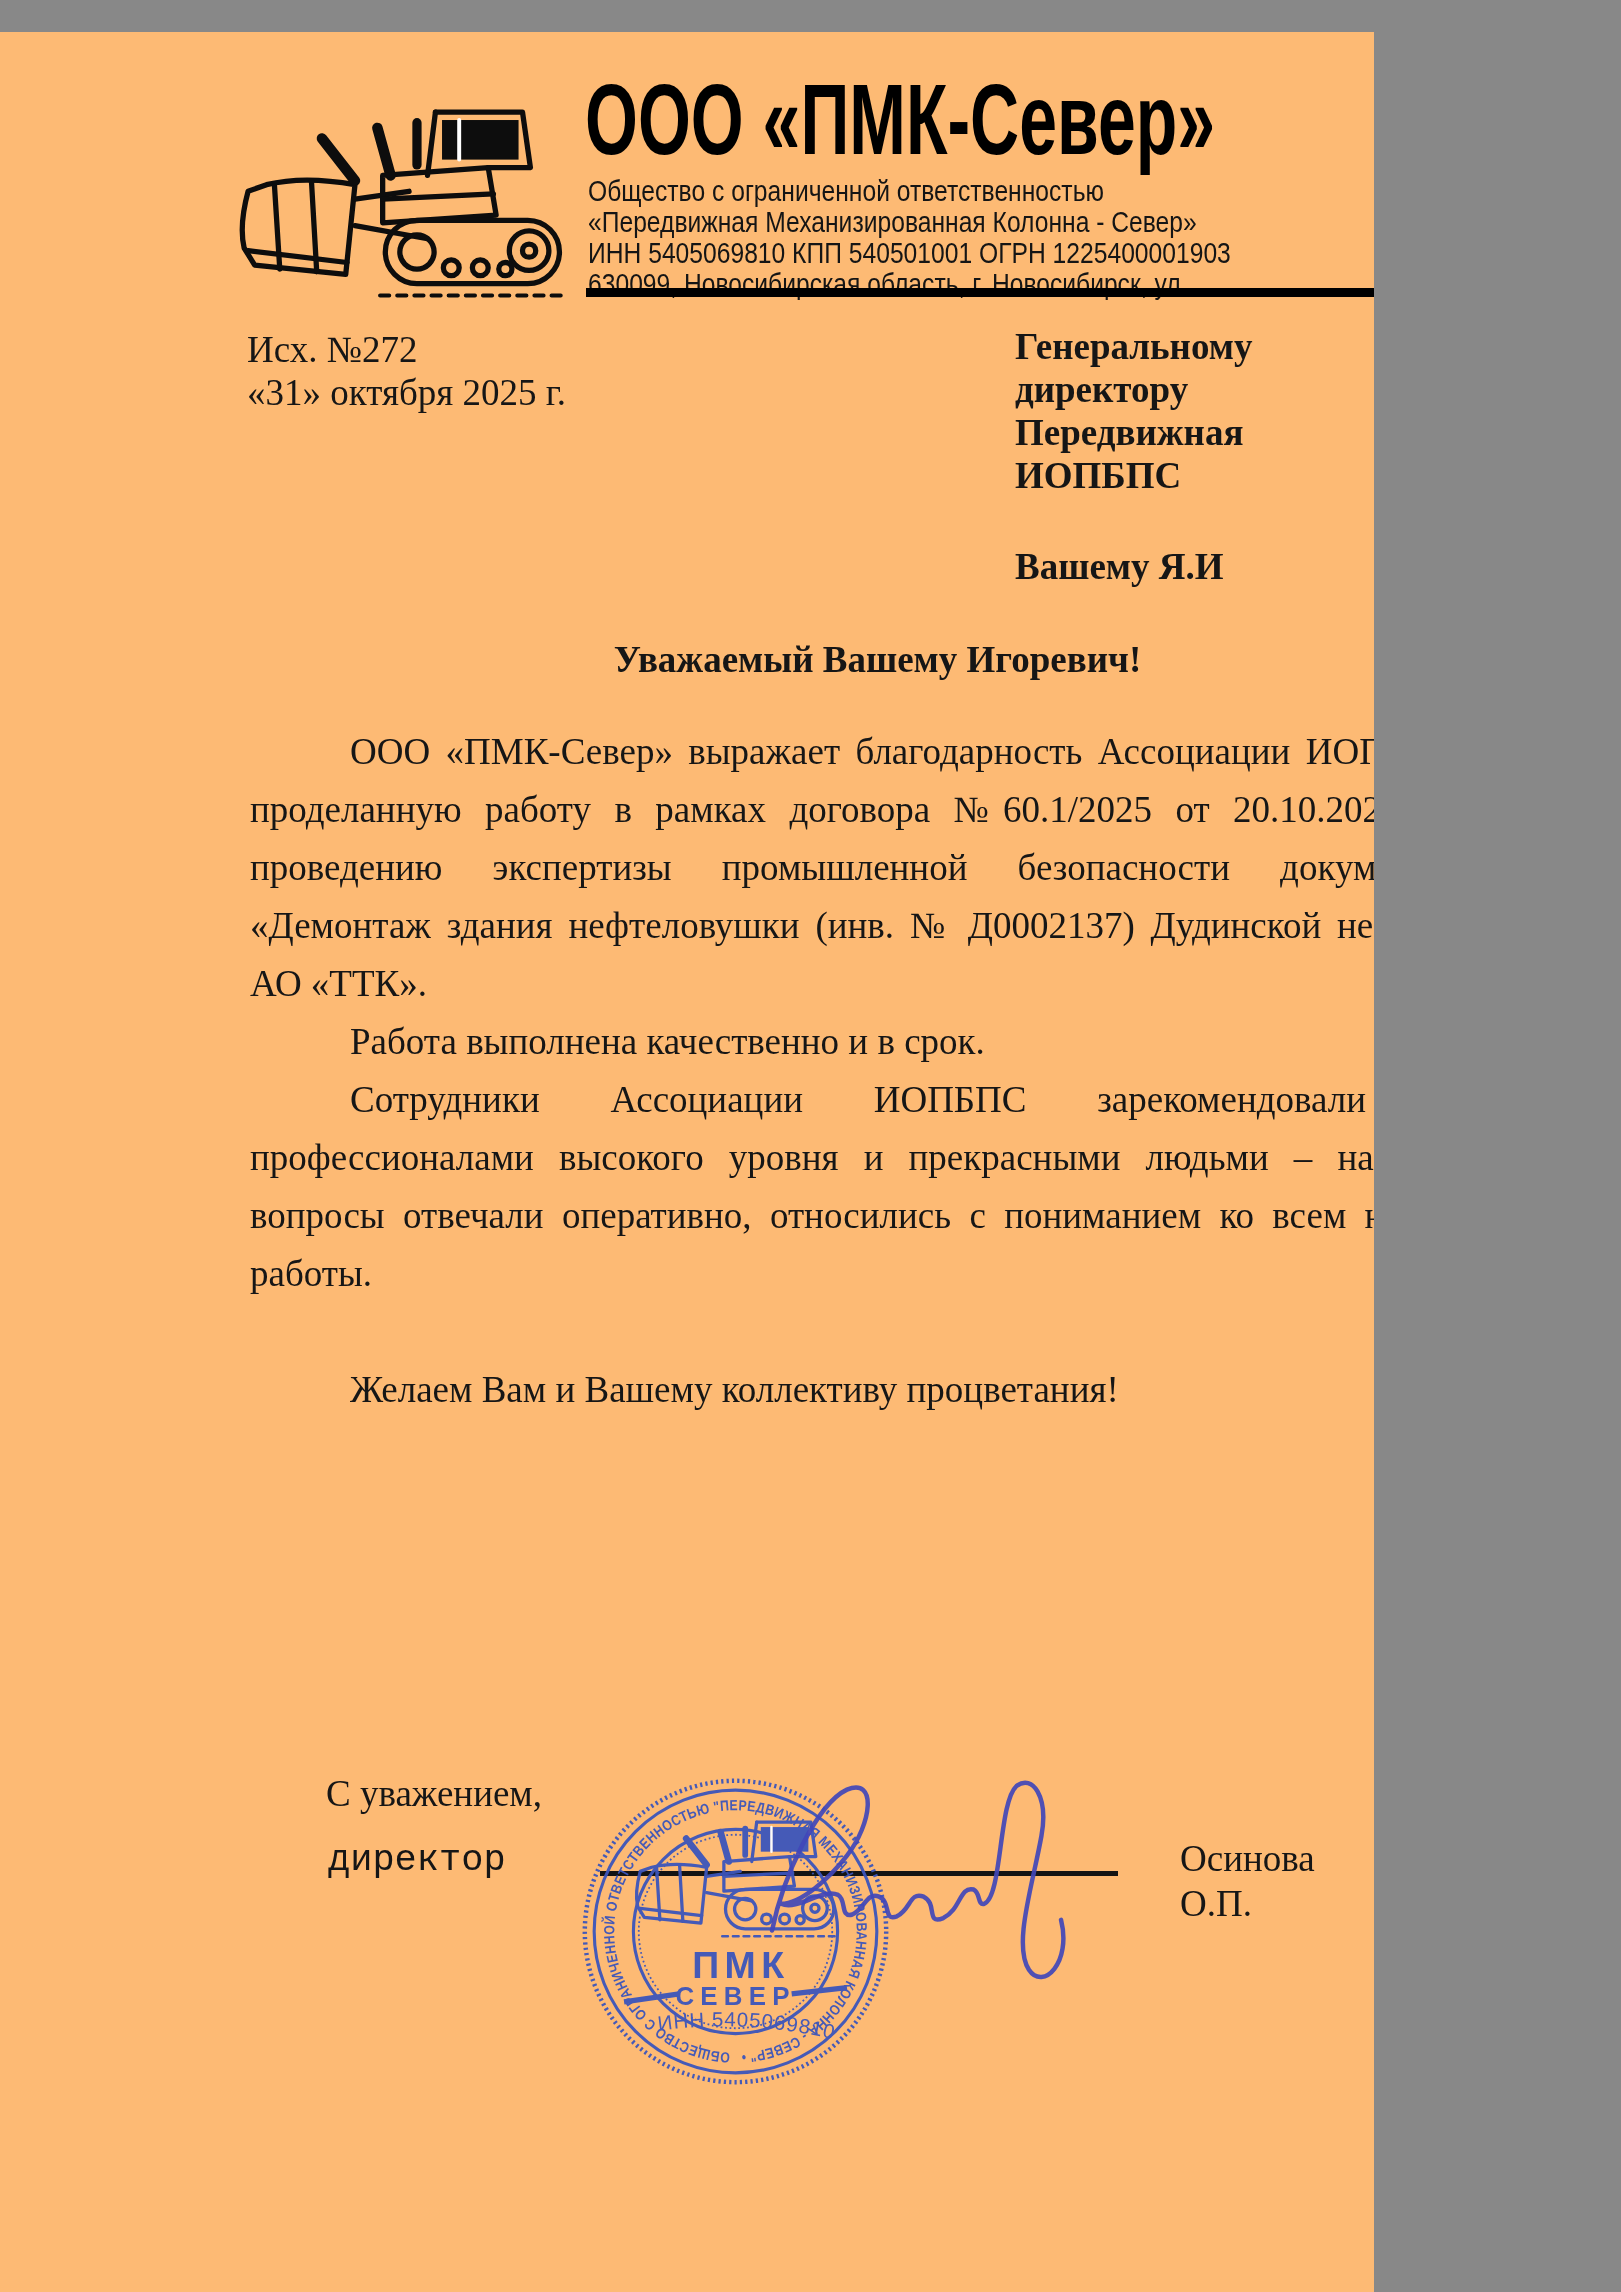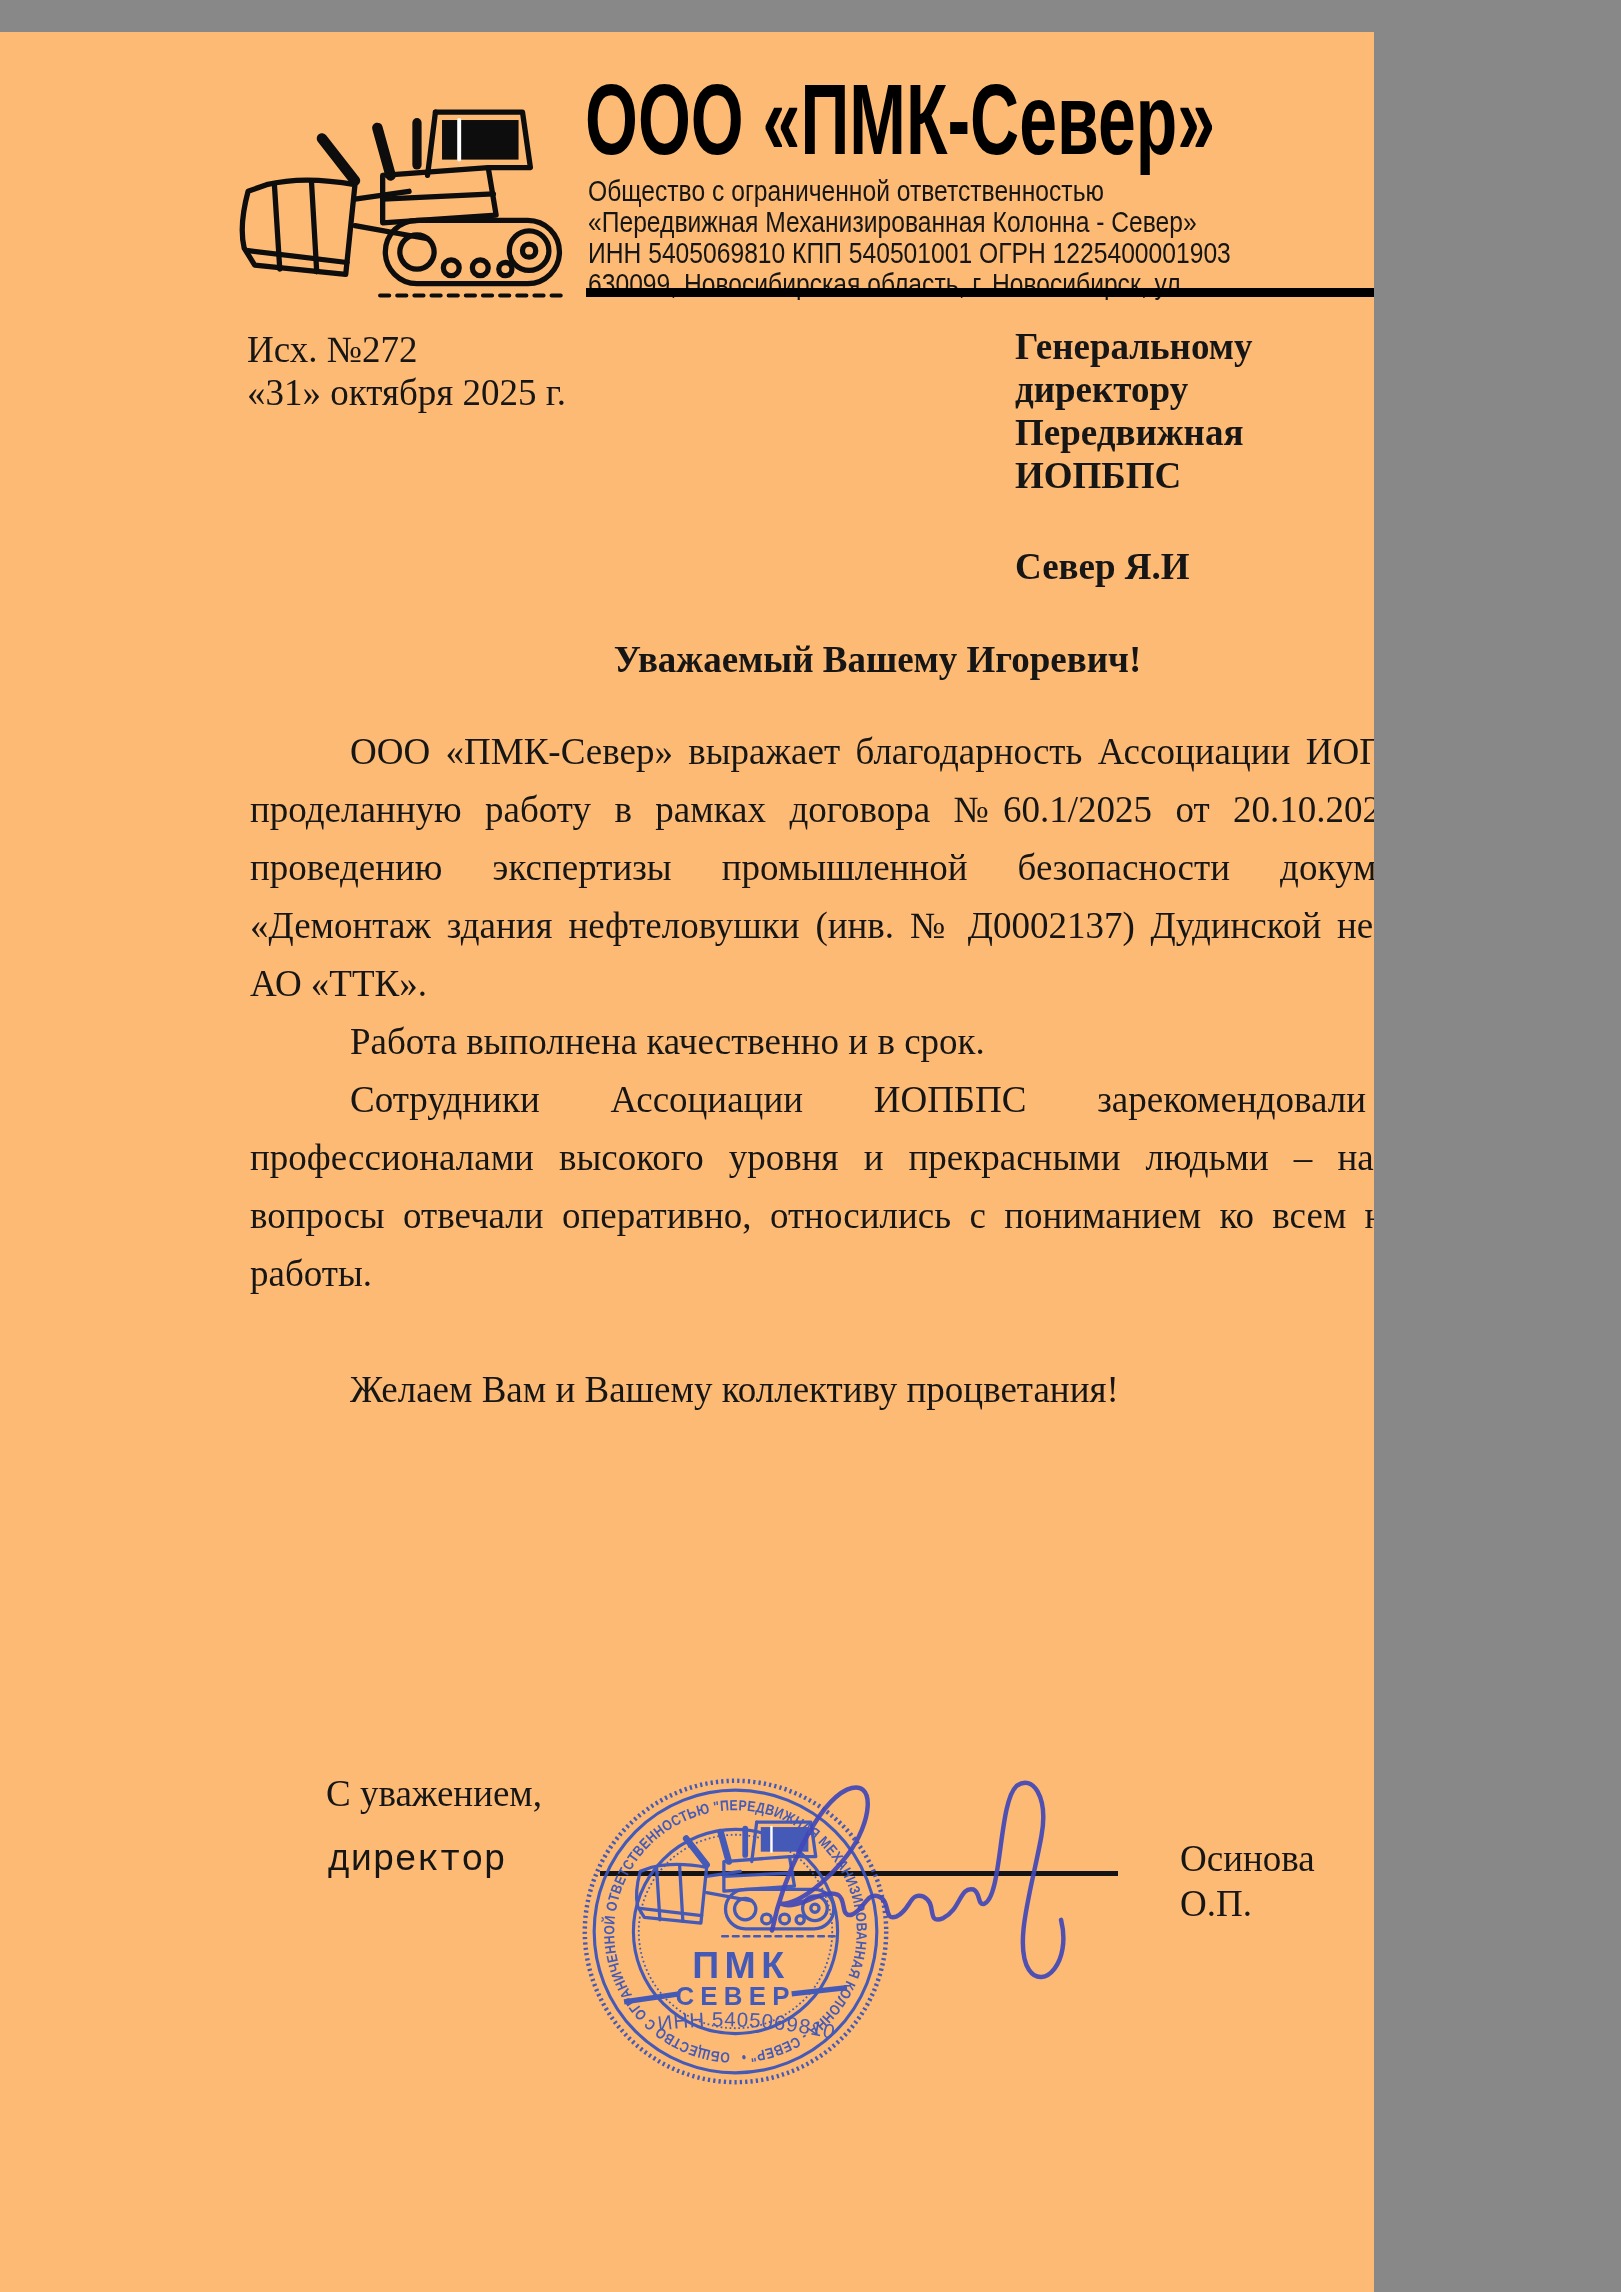--- a/index.html
+++ b/index.html
@@ -98,21 +98,21 @@
   <div class="abs header-rule"></div>
 
   <div class="abs meta">
     <div>Исх. №272</div>
     <div>«31» октября 2025 г.</div>
   </div>
 
   <div class="abs recipient">
     <div>Генеральному директору</div>
     <div>Передвижная ИОПБПС</div>
-    <div class="addressee-name">Север Я.И</div>
+    <div class="addressee-name">Вашему Я.И</div>
   </div>
 
   <div class="abs salutation">Уважаемый Вашему Игоревич!</div>
 
   <div class="abs body-text">
     <p>ООО «ПМК-Север» выражает благодарность Ассоциации ИОПБПС за проделанную работу в рамках договора №60.1/2025 от 20.10.2025 г. по проведению экспертизы промышленной безопасности документации «Демонтаж здания нефтеловушки (инв. № Д0002137) Дудинской нефтебазы АО «ТТК».</p>
     <p>Работа выполнена качественно и в срок.</p>
     <p>Сотрудники Ассоциации ИОПБПС зарекомендовали себя профессионалами высокого уровня и прекрасными людьми – на любые вопросы отвечали оперативно, относились с пониманием ко всем нюансам работы.</p>
     <p class="closing-wish">Желаем Вам и Вашему коллективу процветания!</p>
   </div>

